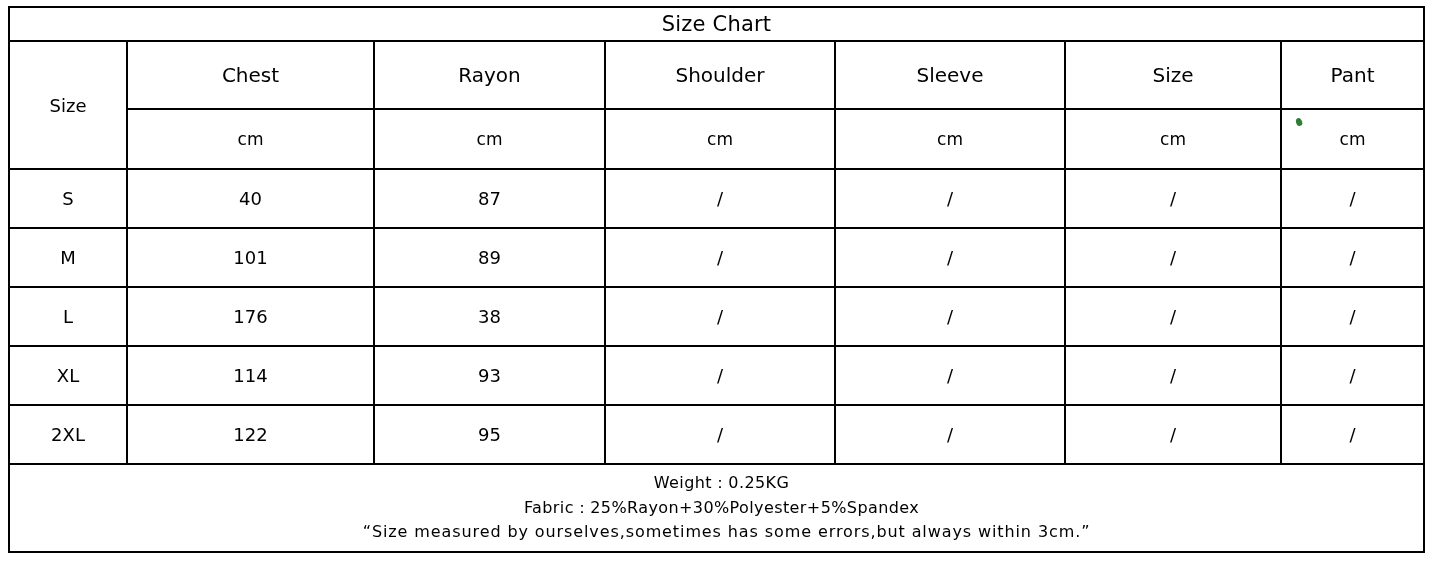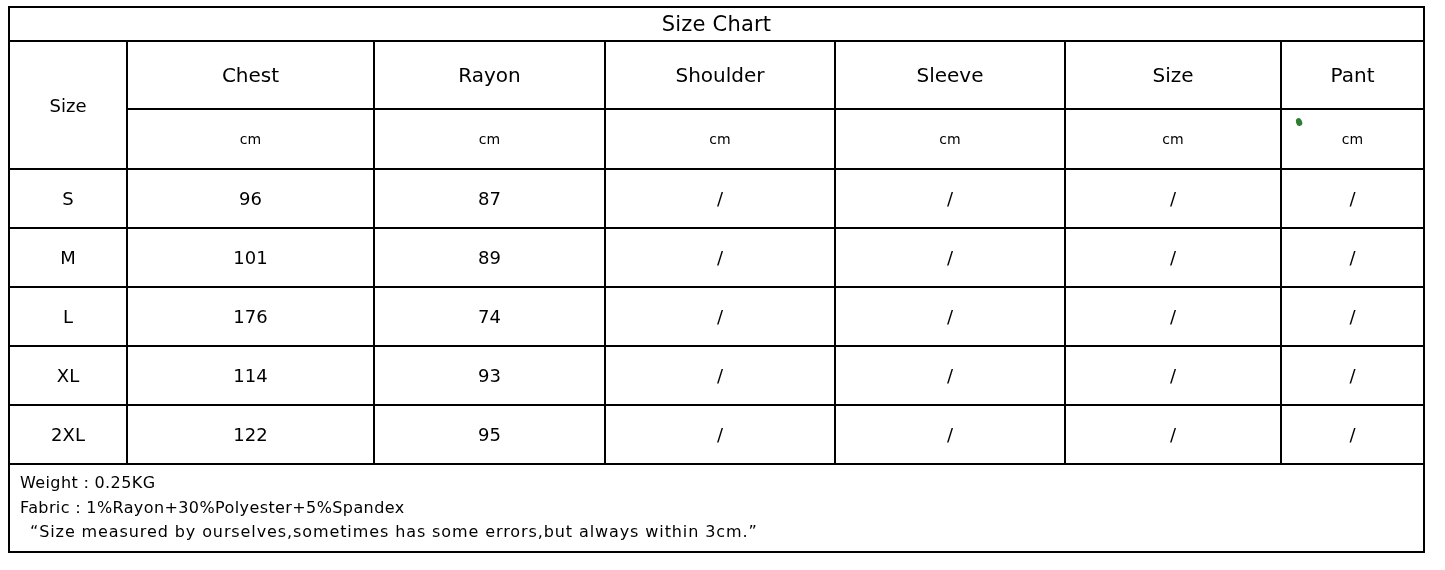--- a/index.html
+++ b/index.html
@@ -38,42 +38,42 @@
     height: 32px;
     letter-spacing: 0.2px;
   }
   .hdr-name {
     font-size: 20px;
     font-weight: bold;
     height: 66px;
     margin-left: 11px;
   }
   .hdr-unit {
-    font-size: 14px;
+    font-size: 17px;
     font-weight: bold;
     height: 58px;
     border-radius: 25px;
   }
   .size-label-cell {
     font-size: 18px;
     height: 124px;
   }
   .data-row td {
     font-size: 18px;
     height: 57px;
   }
   .footer-cell {
     height: 86px;
     font-size: 16px;
     line-height: 1.55;
     padding: 6px 0 8px 0;
   }
   .footer-line {
     display: block;
-    text-align: left;
+    text-align: center;
     letter-spacing: 0.4px;
     padding-left: 10px;
   }
   .footer-line.quote {
     letter-spacing: 0.9px;
     margin-left: 10px;
   }
   .col-size { width: 118px; }
   .col-chest { width: 247px; }
   .col-length { width: 231px; }
@@ -126,42 +126,42 @@
         <td class="hdr-unit">cm</td>
         <td class="hdr-unit">cm</td>
         <td class="hdr-unit">cm</td>
         <td class="hdr-unit">cm</td>
         <td class="hdr-unit">cm</td>
         <td class="hdr-unit">cm</td>
       </tr>
 
       <tr class="data-row">
         <td>S</td>
-        <td>96</td>
+        <td>40</td>
         <td>87</td>
         <td>/</td>
         <td>/</td>
         <td>/</td>
         <td>/</td>
       </tr>
 
       <tr class="data-row">
         <td>M</td>
         <td>101</td>
         <td>89</td>
         <td>/</td>
         <td>/</td>
         <td>/</td>
         <td>/</td>
       </tr>
 
       <tr class="data-row">
         <td>L</td>
         <td>176</td>
-        <td>74</td>
+        <td>38</td>
         <td>/</td>
         <td>/</td>
         <td>/</td>
         <td>/</td>
       </tr>
 
       <tr class="data-row">
         <td>XL</td>
         <td>114</td>
         <td>93</td>
@@ -177,21 +177,21 @@
         <td>95</td>
         <td>/</td>
         <td>/</td>
         <td>/</td>
         <td>/</td>
       </tr>
 
       <tr>
         <td class="footer-cell" colspan="7">
           <span class="footer-line">Weight：0.25KG</span>
-          <span class="footer-line">Fabric：1%Rayon+30%Polyester+5%Spandex</span>
+          <span class="footer-line">Fabric：25%Rayon+30%Polyester+5%Spandex</span>
           <span class="footer-line quote">“Size measured by ourselves,sometimes has some errors,but always within 3cm.”</span>
         </td>
       </tr>
     </tbody>
   </table>
 
   <div class="green-dot"></div>
 </div>
 
 </body></html>

